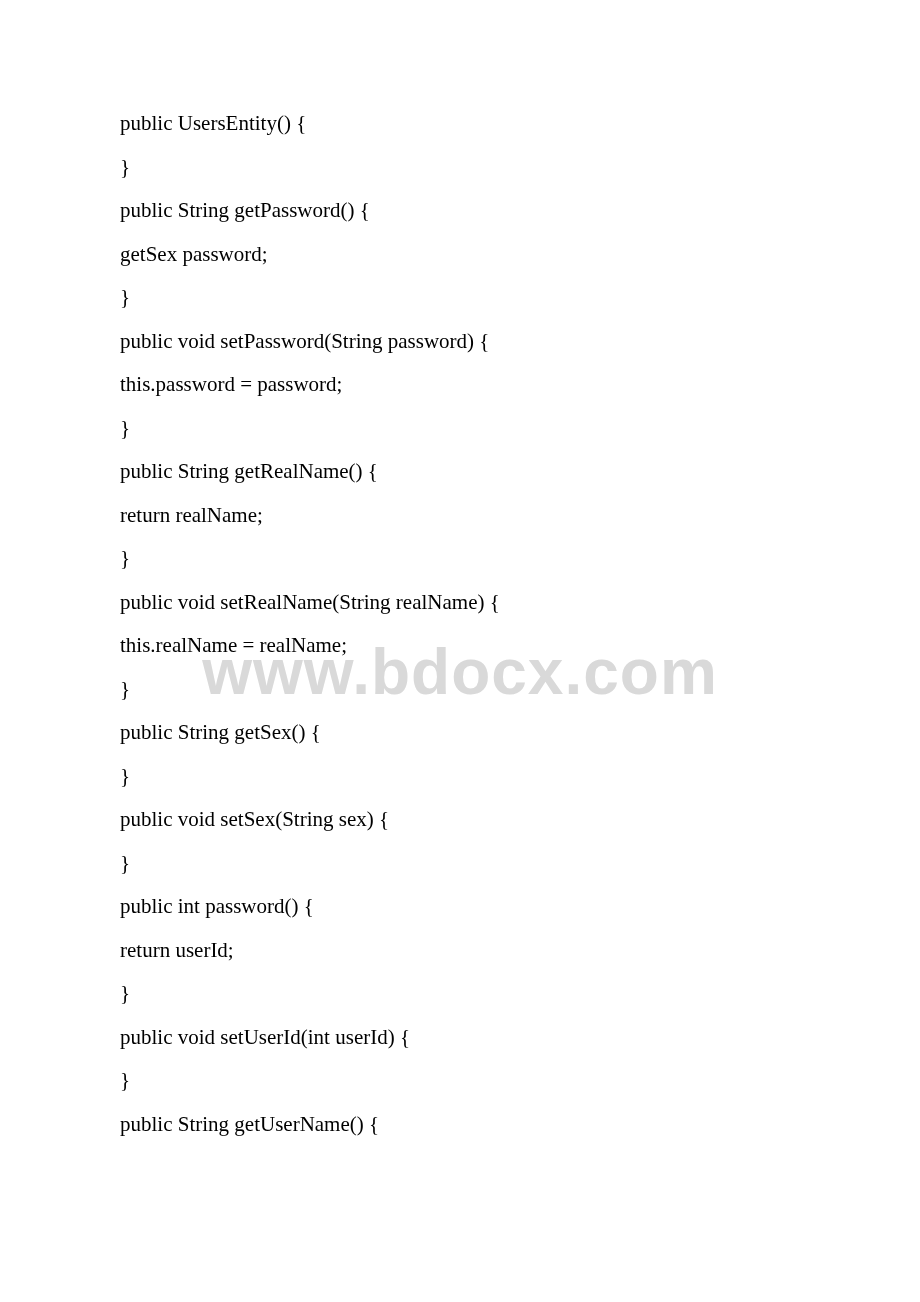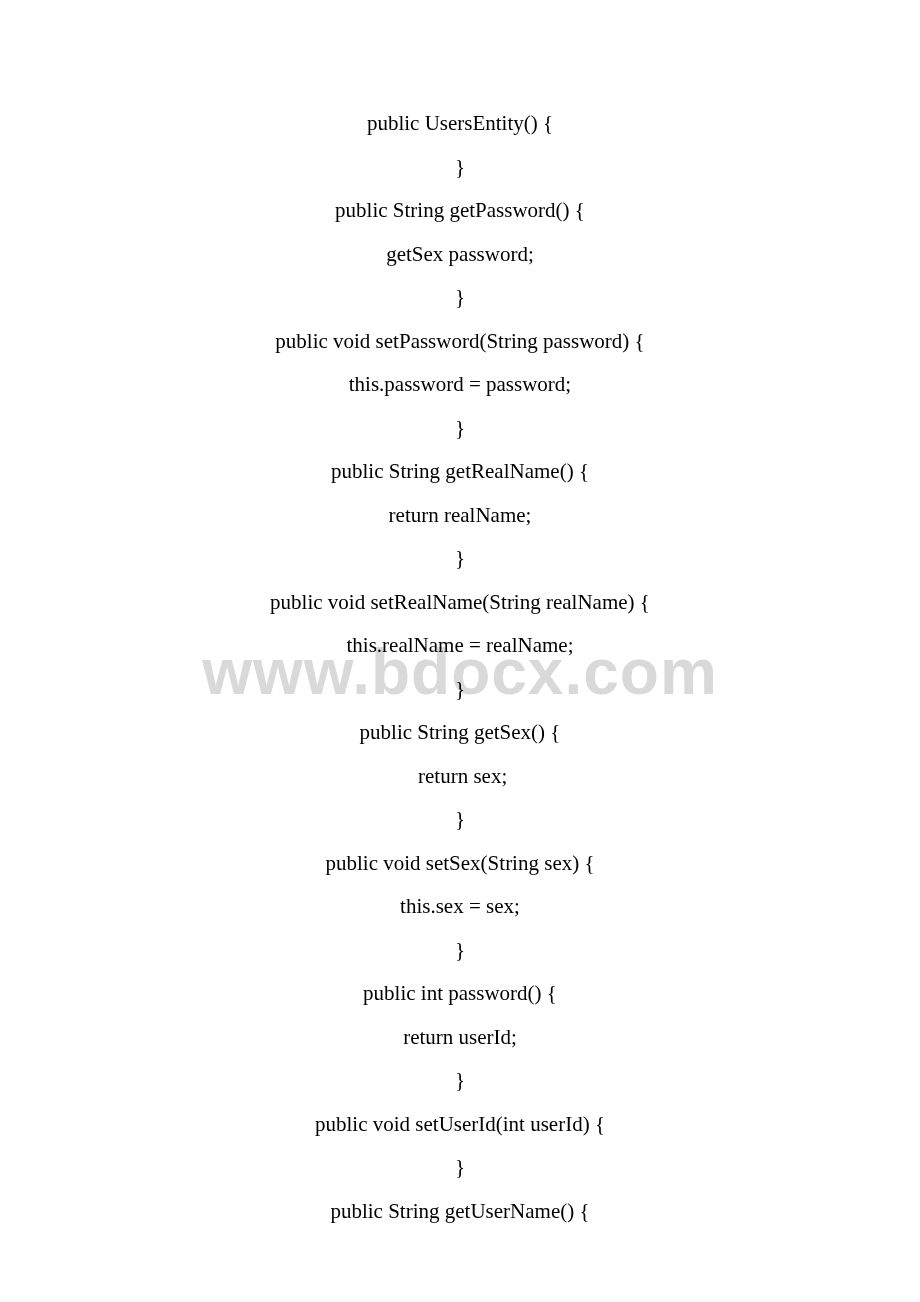--- a/index.html
+++ b/index.html
@@ -1,19 +1,18 @@
 <!DOCTYPE html>
 <html><head>
   <meta charset="utf-8">
   <style>
     * {
       margin: 0;
       padding: 0;
       box-sizing: border-box;
-      text-align: center;
     }
     body {
       width: 920px;
       height: 1302px;
       background: #ffffff;
       font-family: "Times New Roman", Times, serif;
       position: relative;
     }
     .content {
       padding: 113px 120px 0 120px;
@@ -57,24 +56,22 @@
   <div class="code-line">public void setPassword(String password) {</div>
   <div class="code-line">this.password = password;</div>
   <div class="code-line">}</div>
   <div class="code-line">public String getRealName() {</div>
   <div class="code-line">return realName;</div>
   <div class="code-line">}</div>
   <div class="code-line">public void setRealName(String realName) {</div>
   <div class="code-line">this.realName = realName;</div>
   <div class="code-line">}</div>
   <div class="code-line">public String getSex() {</div>
-  <div class="code-line"> return sex;</div>
   <div class="code-line">}</div>
   <div class="code-line">public void setSex(String sex) {</div>
-  <div class="code-line">this.sex = sex;</div>
   <div class="code-line">}</div>
   <div class="code-line">public int password() {</div>
   <div class="code-line">return userId;</div>
   <div class="code-line">}</div>
   <div class="code-line">public void setUserId(int userId) {</div>
   <div class="code-line">}</div>
   <div class="code-line">public String getUserName() {</div>
 </div>
 
 </body></html>

